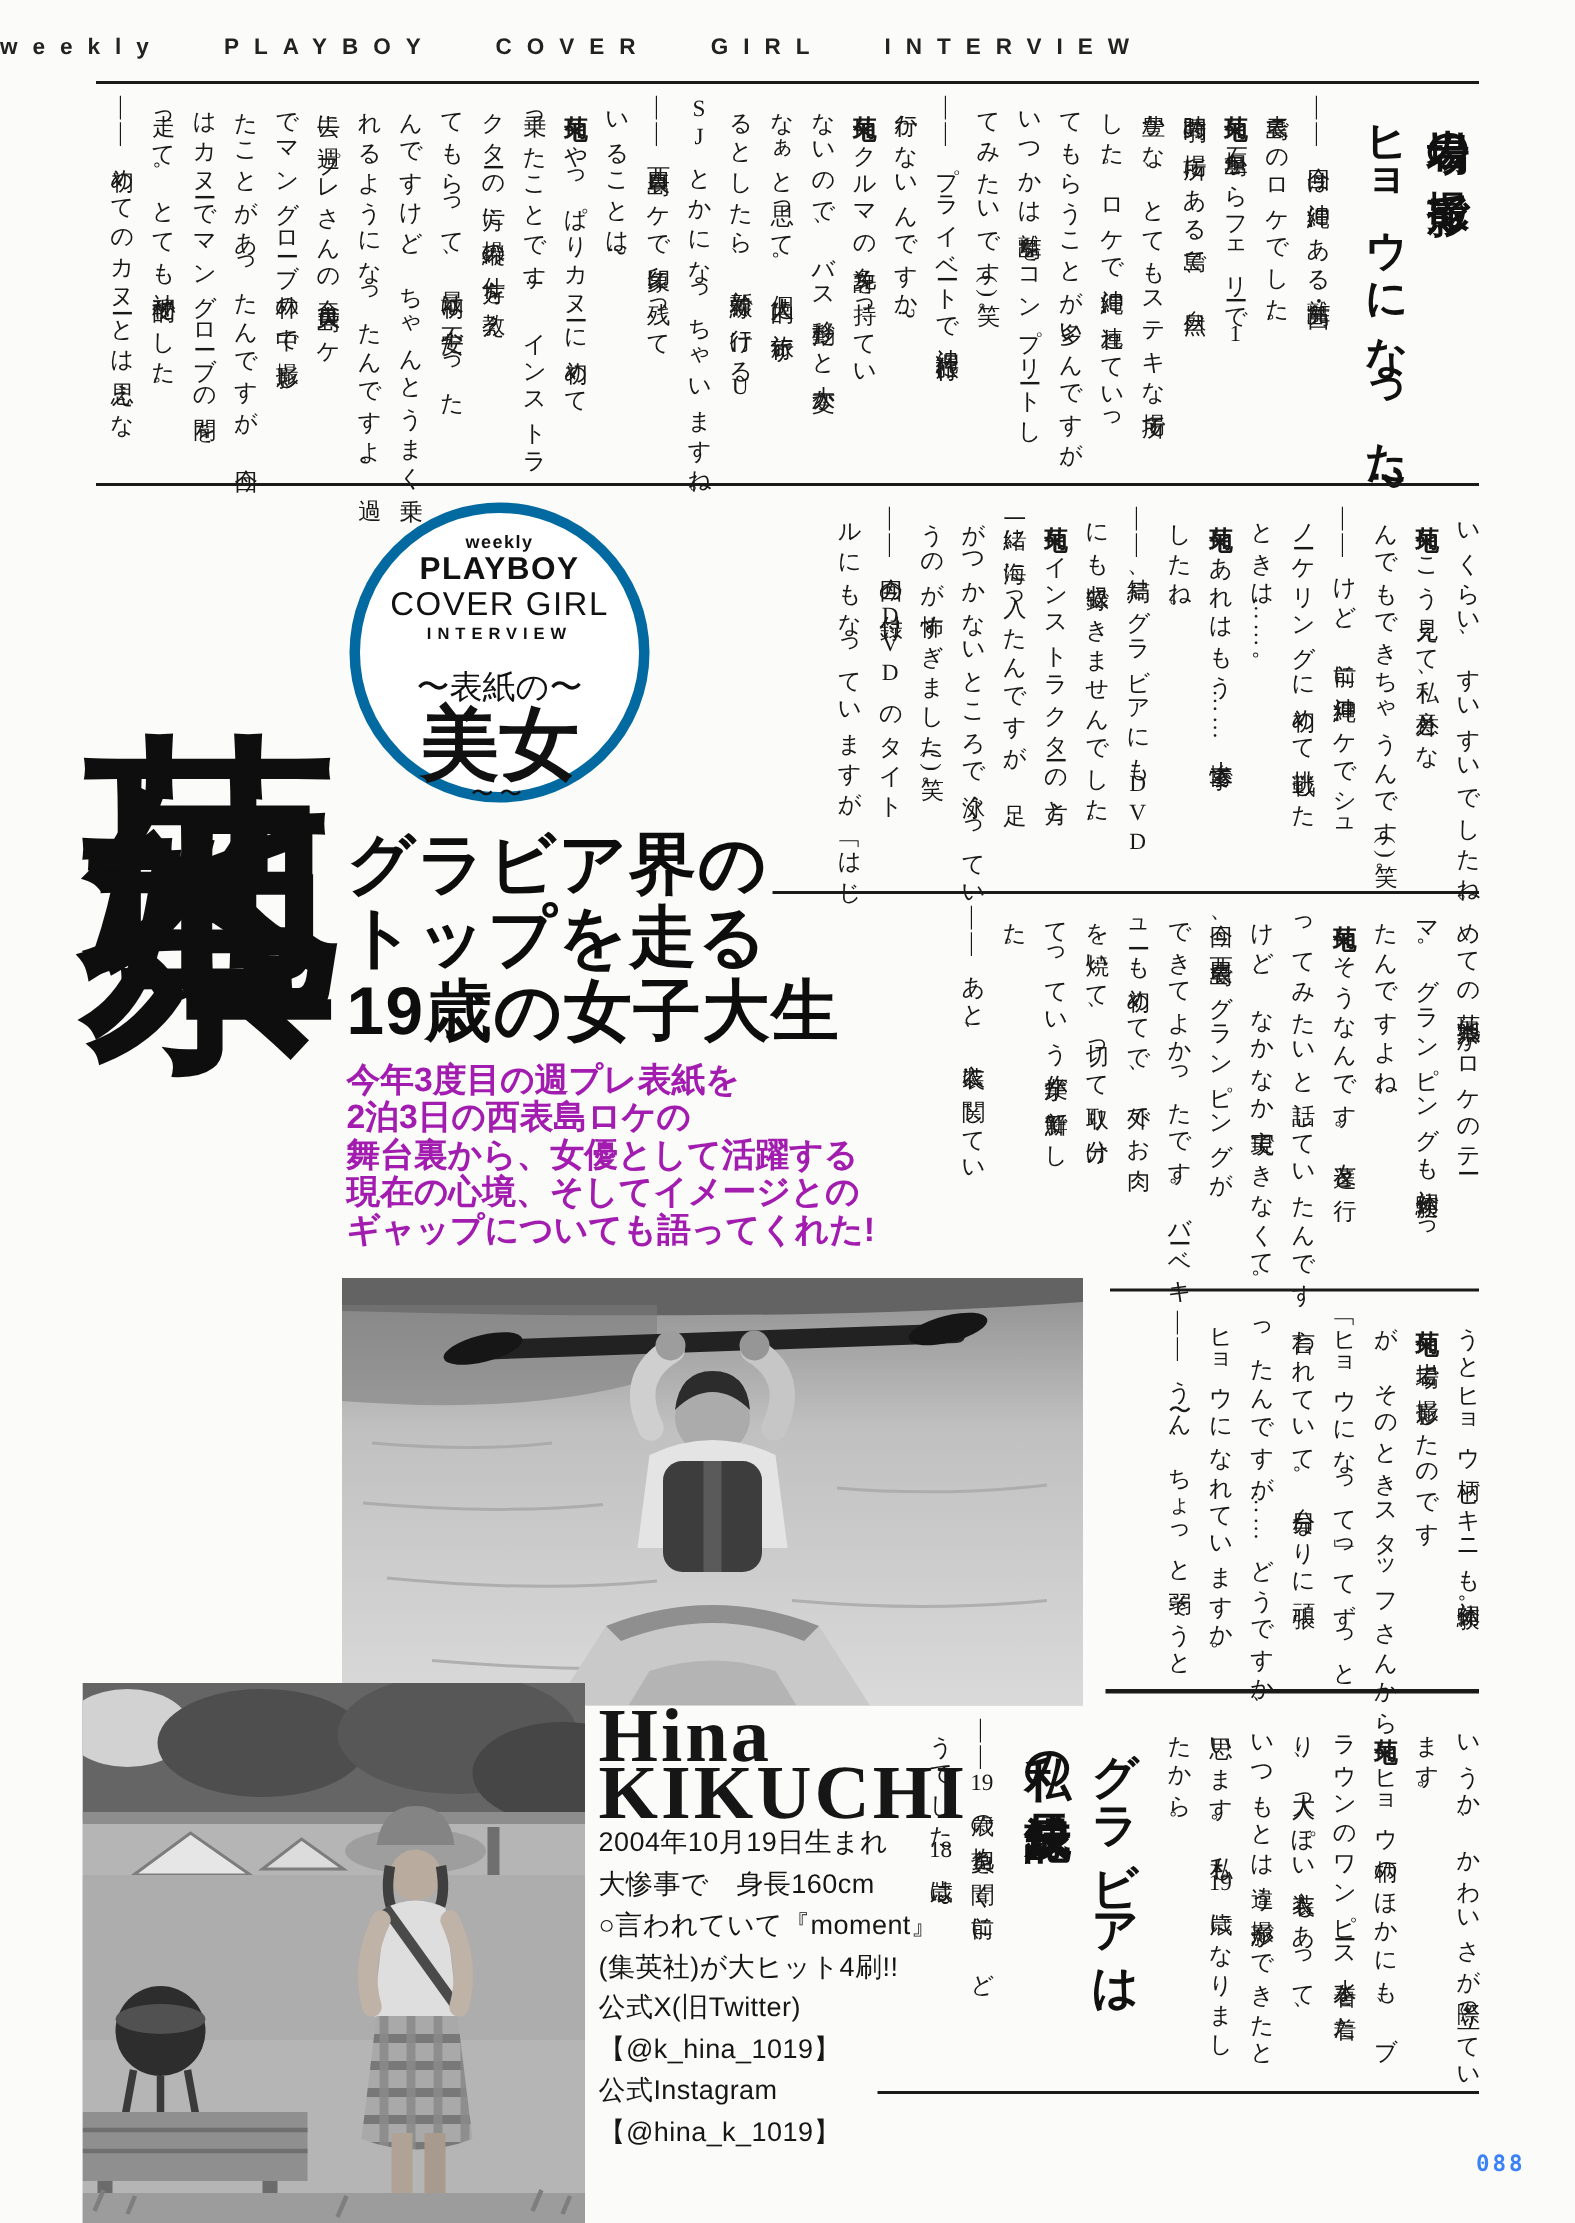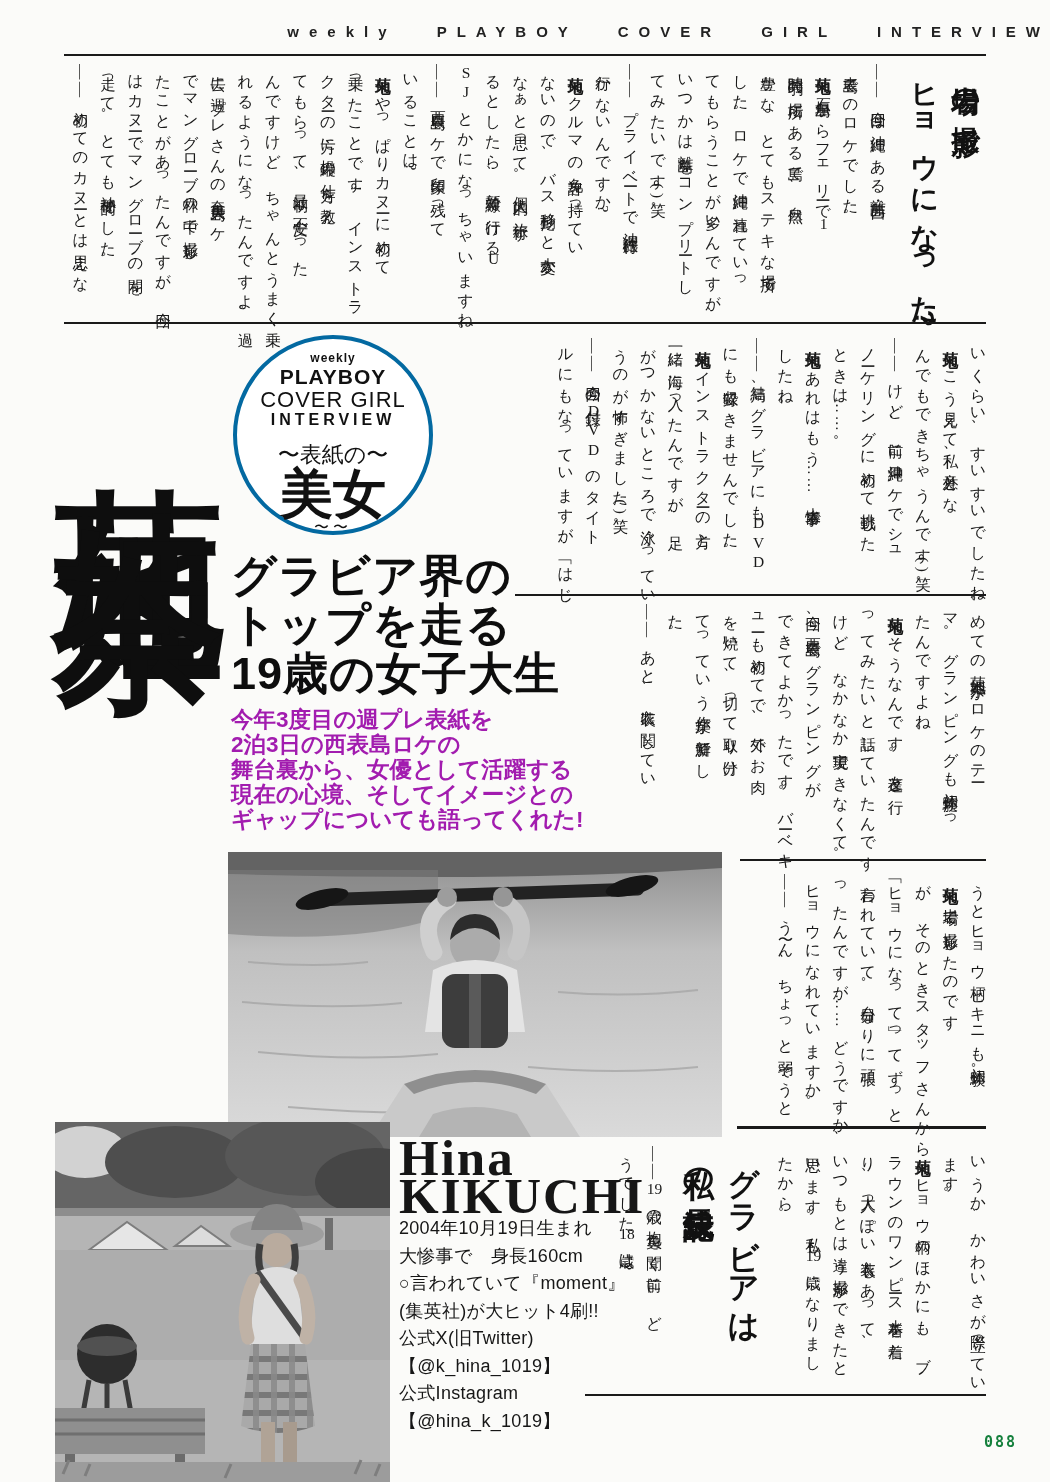--- a/index.html
+++ b/index.html
@@ -1,20 +1,20 @@
 <!DOCTYPE html>
 <html lang="ja"><head>
 <meta charset="utf-8">
 <style>
   *{margin:0;padding:0;box-sizing:border-box}
   html,body{background:#9a9a9a}
   .page{position:relative;width:1050px;height:1482px;background:#fbfbf9;color:#1a1a1a;
         font-family:"Liberation Sans",sans-serif;overflow:hidden;margin:0 auto}
 
-  .masthead{position:absolute;top:23px;left:0;right:0;text-align:right;
+  .masthead{position:absolute;top:23px;left:0;right:0;text-align:left;
             font-size:15px;font-weight:700;letter-spacing:10px;word-spacing:26px;color:#222}
 
   .rule{position:absolute;height:2px;background:#1a1a1a}
 
   
   .vband{position:absolute;writing-mode:vertical-rl}
   .vcol{font:15.5px/16px "Liberation Serif",serif;letter-spacing:2.2px;margin-left:11.5px;color:#191919}
   .vcol b{font-family:"Liberation Sans",sans-serif;font-weight:700}
   .upr{text-orientation:upright}
   .tcy{-webkit-text-combine:horizontal;text-combine-upright:all;letter-spacing:0}
@@ -24,45 +24,45 @@
 
   .s5-heading{font-family:"Liberation Sans",sans-serif;font-weight:900;font-size:31px;margin-left:14px;margin-right:8px;color:#111}
   .s5-heading .ln{line-height:45px;letter-spacing:1px}
 
   
   .main-title{position:absolute;left:50px;top:350px;writing-mode:vertical-rl;text-orientation:upright;
               font-family:"Liberation Serif",serif;font-weight:900;font-size:168px;line-height:180px;
               letter-spacing:24px;color:#0e0e0e}
 
   
-  .badge{position:absolute;left:233px;top:335px;width:200px;height:200px;border:4px solid #0369a1;
+  .badge{position:absolute;left:233px;top:335px;width:200px;height:200px;border:7px solid #0369a1;
          border-radius:50%;background:#fff;text-align:center;padding-top:13px;color:#111}
   .badge .en .ln:nth-child(1){font-size:12px;font-weight:800;letter-spacing:1px;line-height:13px}
   .badge .en .ln:nth-child(2){font-size:21px;font-weight:900;letter-spacing:1px;line-height:23px}
   .badge .en .ln:nth-child(3){font-size:22px;font-weight:400;letter-spacing:1px;line-height:23px}
-  .badge .en .ln:nth-child(4){font-size:16px;font-weight:800;letter-spacing:4px;line-height:18px}
+  .badge .en .ln:nth-child(4){font-size:11px;font-weight:800;letter-spacing:4px;line-height:18px}
   .badge .jp-sub{font-size:22px;line-height:29px;margin-top:11px;font-family:"Liberation Serif",serif}
   .badge .jp-main{font-size:53px;line-height:50px;font-weight:900;font-family:"Liberation Serif",serif}
   .badge .orn{font-size:15px;line-height:15px;letter-spacing:4px}
 
   .subheading{position:absolute;left:231px;top:551px;font-weight:900;font-size:45px;line-height:49px;
               letter-spacing:1px;color:#0d0d0d}
   .lead{position:absolute;left:231px;top:707px;font-weight:700;font-size:22.5px;line-height:25px;color:#a21caf}
 
   .photo{position:absolute;overflow:hidden;background:#c4c4c4}
   #photo-kayak{left:228px;top:852px;width:494px;height:285px}
   #photo-camp{left:55px;top:1122px;width:335px;height:360px}
   .photo svg{display:block;width:100%;height:100%}
 
   .profile{position:absolute;left:399px;top:1139px;color:#161616}
   .profile .name{font-family:"Liberation Serif",serif;font-size:51px;line-height:38px;font-weight:700;letter-spacing:2px}
   .profile .details{margin-top:0;font-size:18px;line-height:27.5px;font-weight:400;letter-spacing:.3px}
 
   .pageno{position:absolute;left:984px;top:1433px;font-family:"DejaVu Sans Mono",monospace;
-          font-size:15px;font-weight:700;letter-spacing:2px;color:#15803d}
+          font-size:15px;font-weight:700;letter-spacing:2px;color:#3b82f6}
 </style>
 </head>
 <body>
 
 <div class="page">
 
   <div class="masthead">weekly PLAYBOY COVER GIRL INTERVIEW</div>
 
   <div class="rule" style="left:64px;top:54px;width:922px"></div>
 

